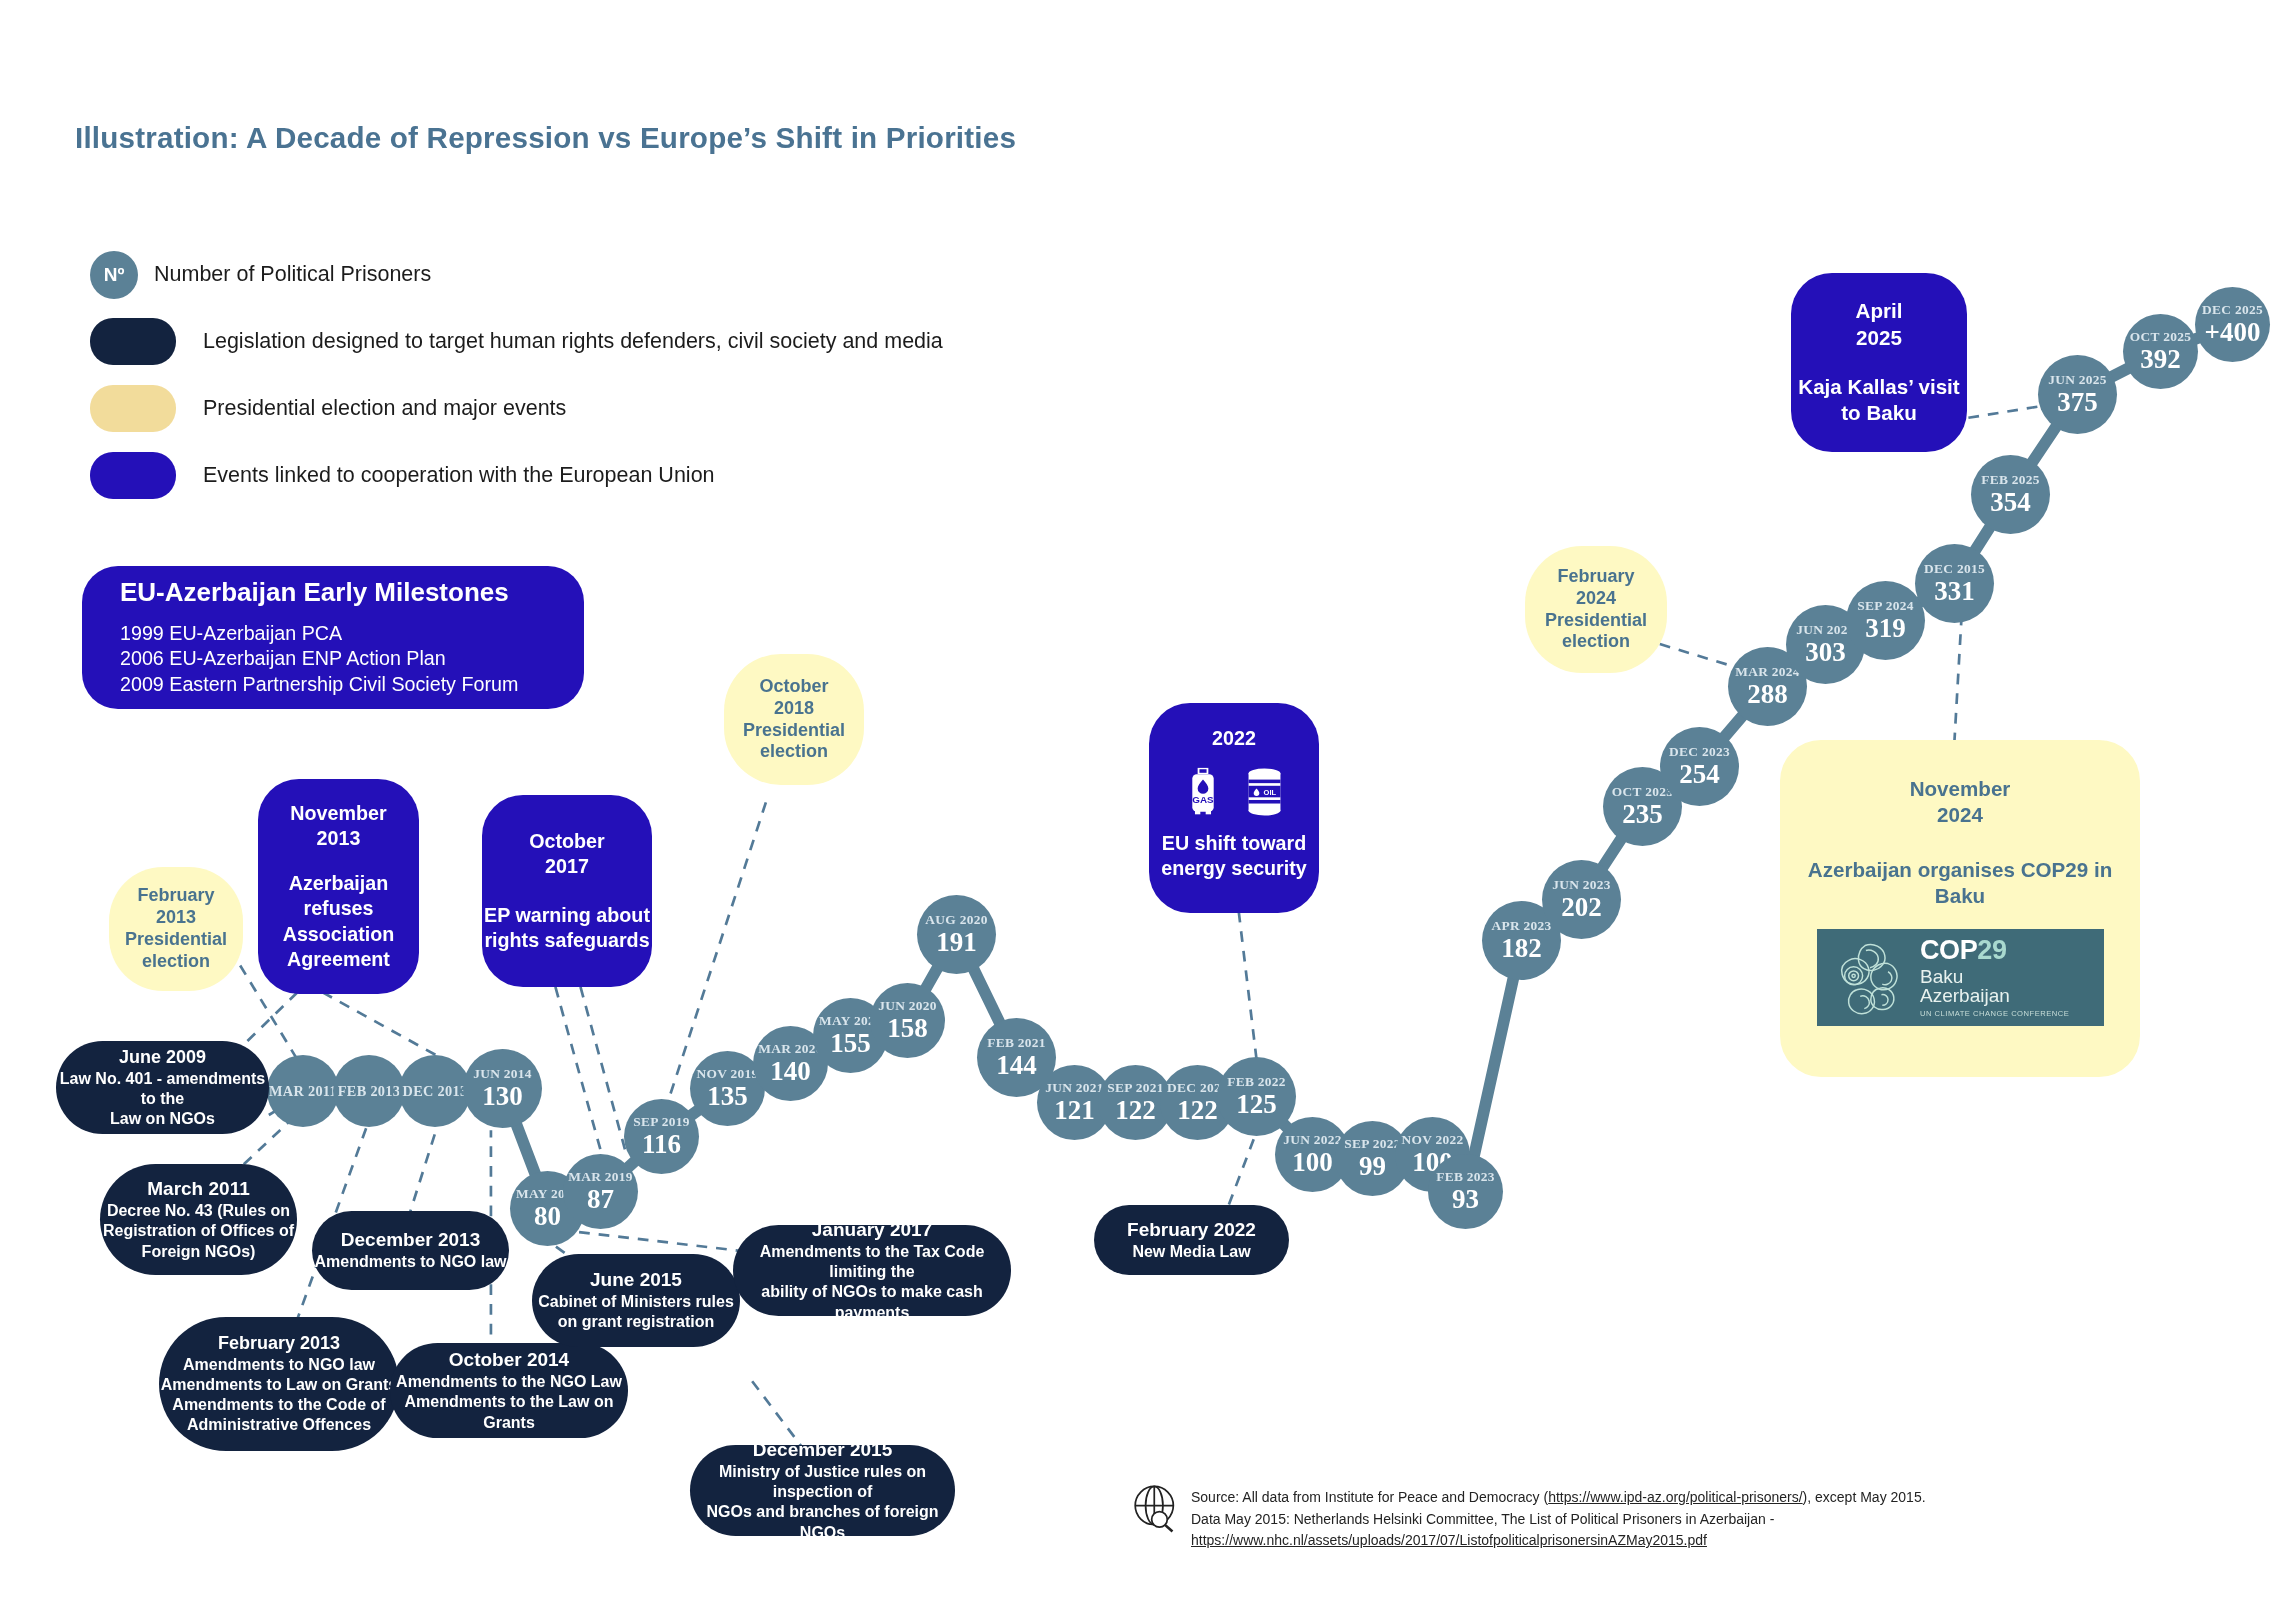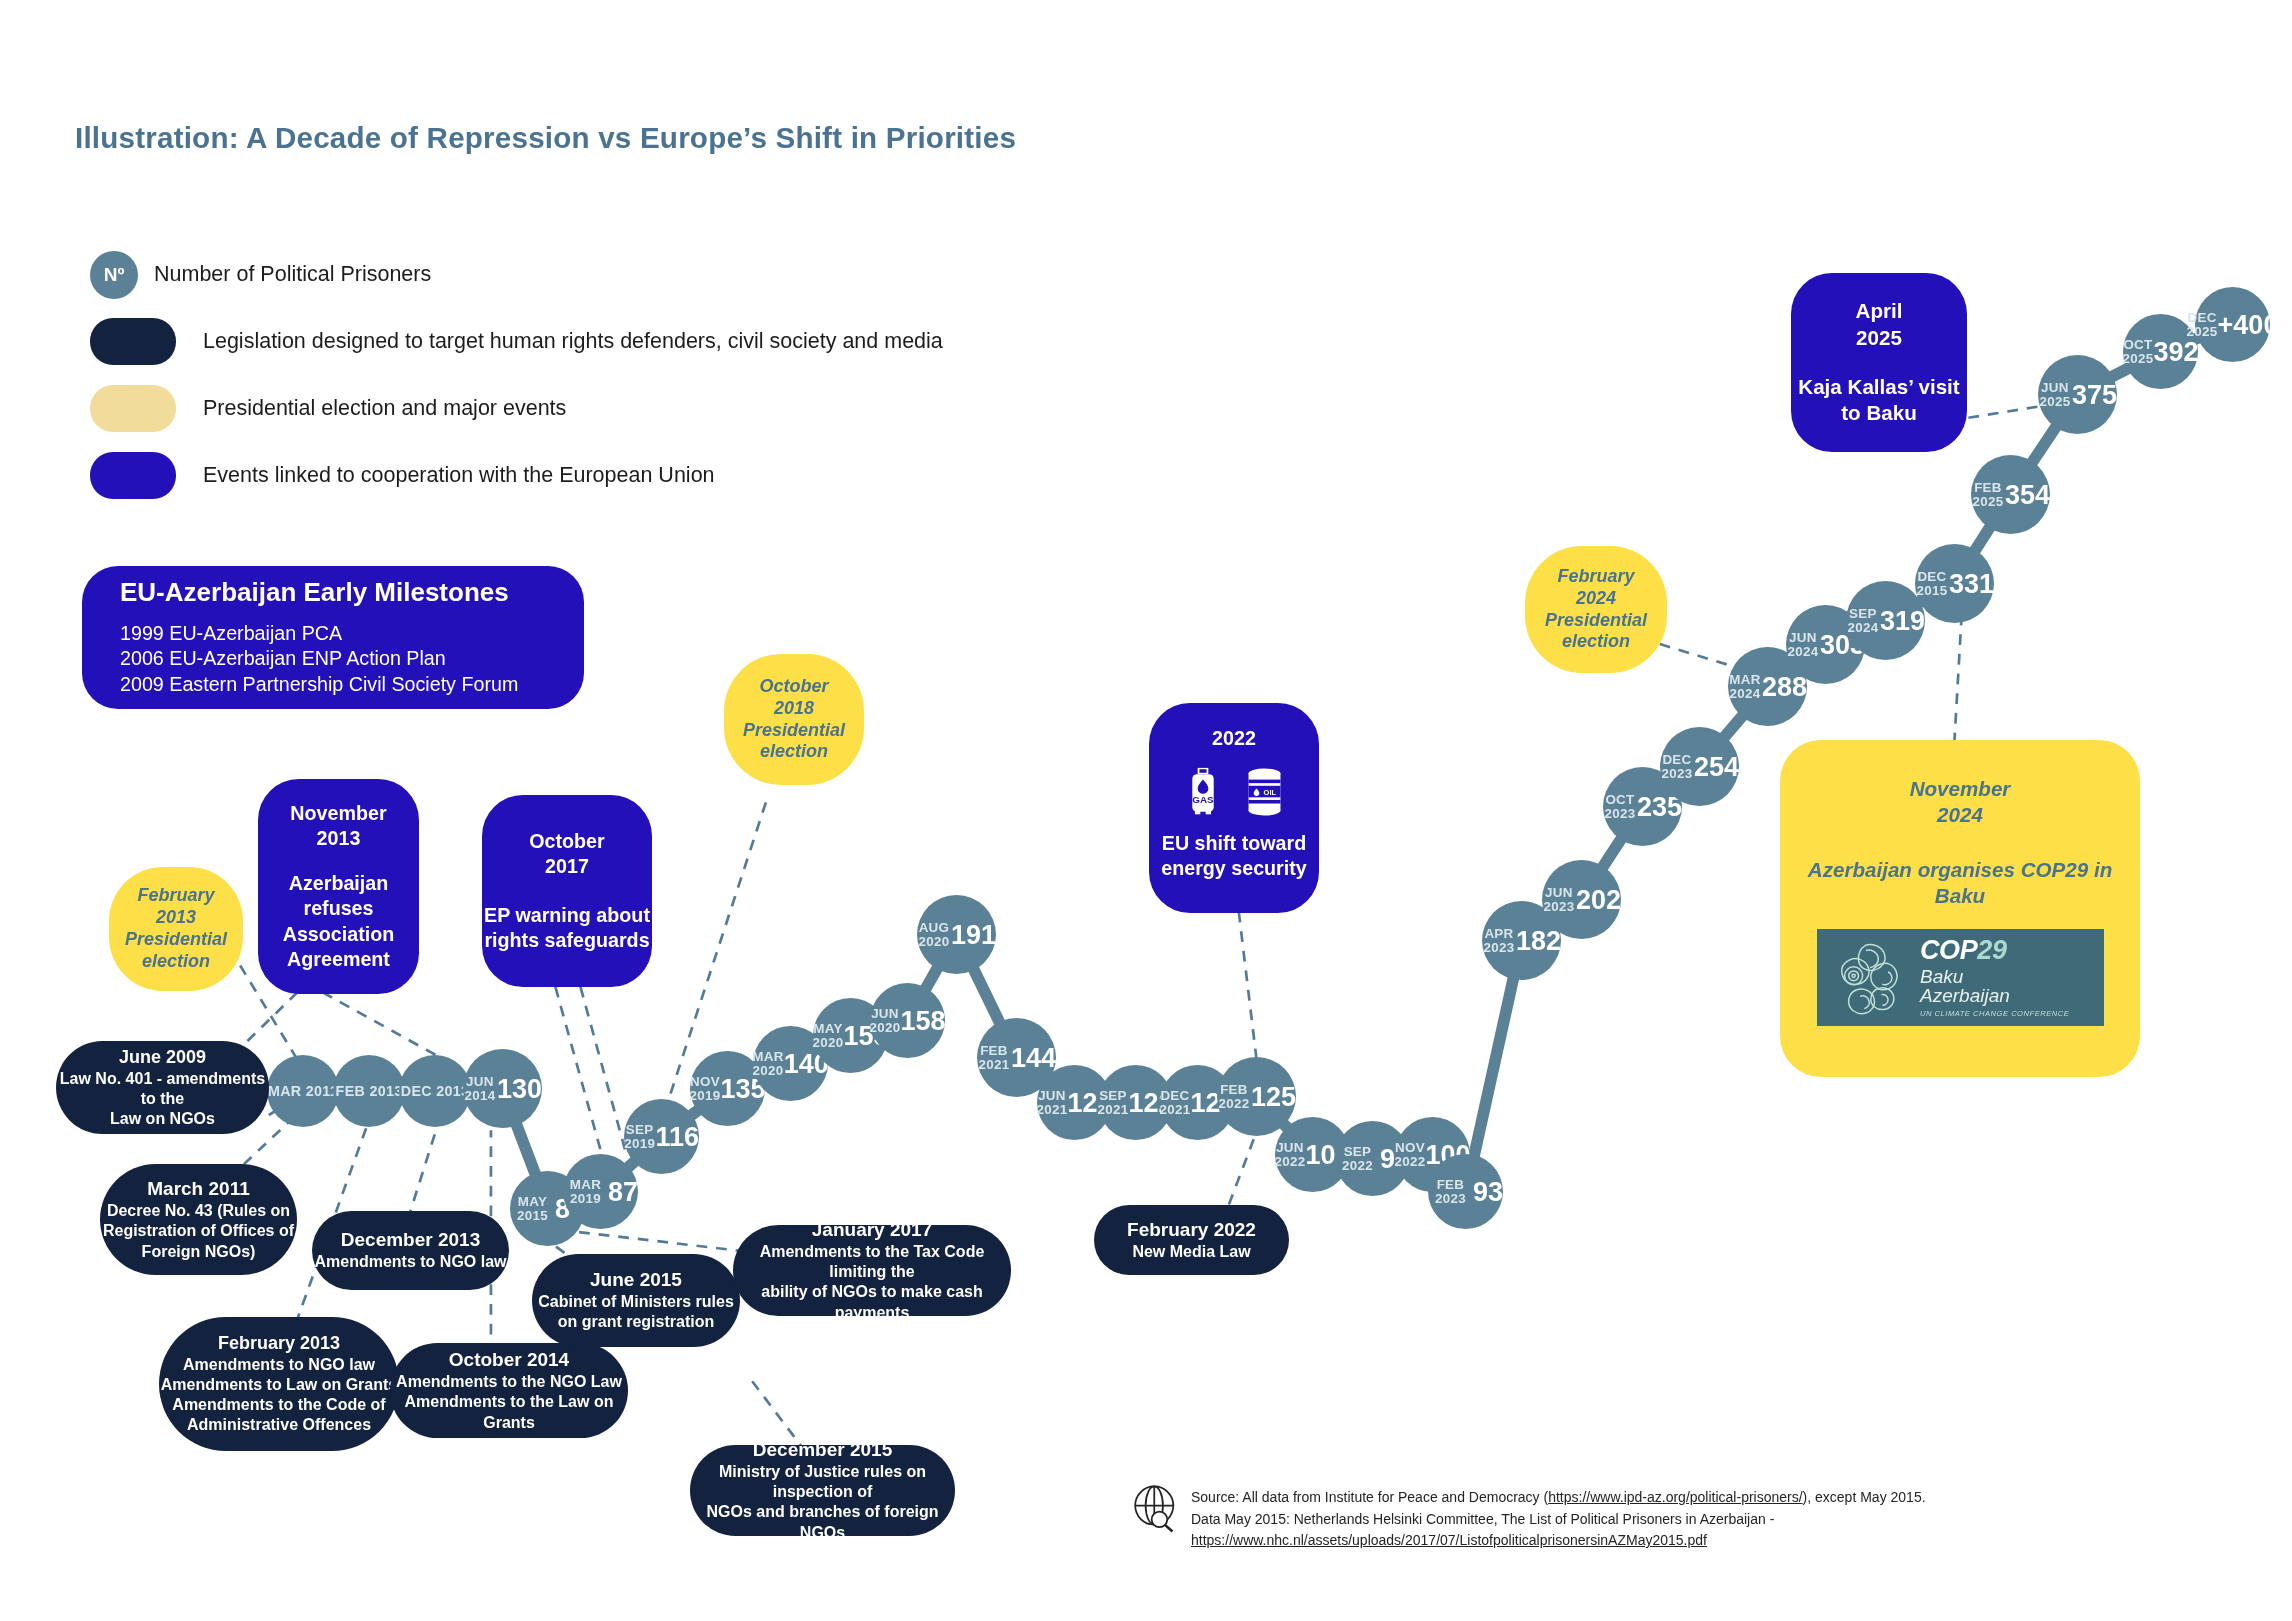--- a/index.html
+++ b/index.html
@@ -36,37 +36,37 @@
   
   .card{position:absolute;box-sizing:border-box;display:flex;
         flex-direction:column;justify-content:center;}
   .card .ttl{font-weight:bold;}
   .card .bdy{font-weight:bold;}
 
   .blue-card{background:#2410b8;color:#ffffff;border-radius:41px;
              text-align:center;align-items:center;}
   .dark-card{background:#13233f;color:#ffffff;border-radius:895px;
              text-align:center;align-items:center;}
-  .yellow-card{background:#fde047;color:#49738f;border-radius:895px;
-               text-align:center;align-items:center;font-style:italic;}
+  .yellow-card{background:#fef9c3;color:#49738f;border-radius:895px;
+               text-align:center;align-items:center;}
 
   
   .milestones{
     left:82px;top:566px;width:502px;height:143px;
     background:#2410b8;color:#fff;border-radius:36px;
     padding:23px 38px;text-align:left;align-items:flex-start;
   }
   .milestones .ms-title{font-size:26px;font-weight:bold;margin-bottom:12.5px;}
   .milestones .ms-line{font-size:19.7px;line-height:1.30;}
 
   
   .node{position:absolute;border-radius:50%;background:#5b8196;
-        color:#ffffff;display:flex;flex-direction:row;
+        color:#ffffff;display:flex;flex-direction:column;
         align-items:center;justify-content:center;text-align:center;
-        line-height:1;}
+        line-height:1;font-family:Liberation Serif, serif;}
   .node .nd-date{font-size:13.4px;font-weight:bold;letter-spacing:0.3px;
         color:#d9e5ec;}
   .node .nd-val{font-size:27px;font-weight:bold;margin-top:2.7px;}
   .node.nodate .nd-date{font-size:14.3px;}
 
   
   svg.layer{position:absolute;left:0;top:0;width:2293px;height:1621px;
             overflow:visible;pointer-events:none;}
 
   

